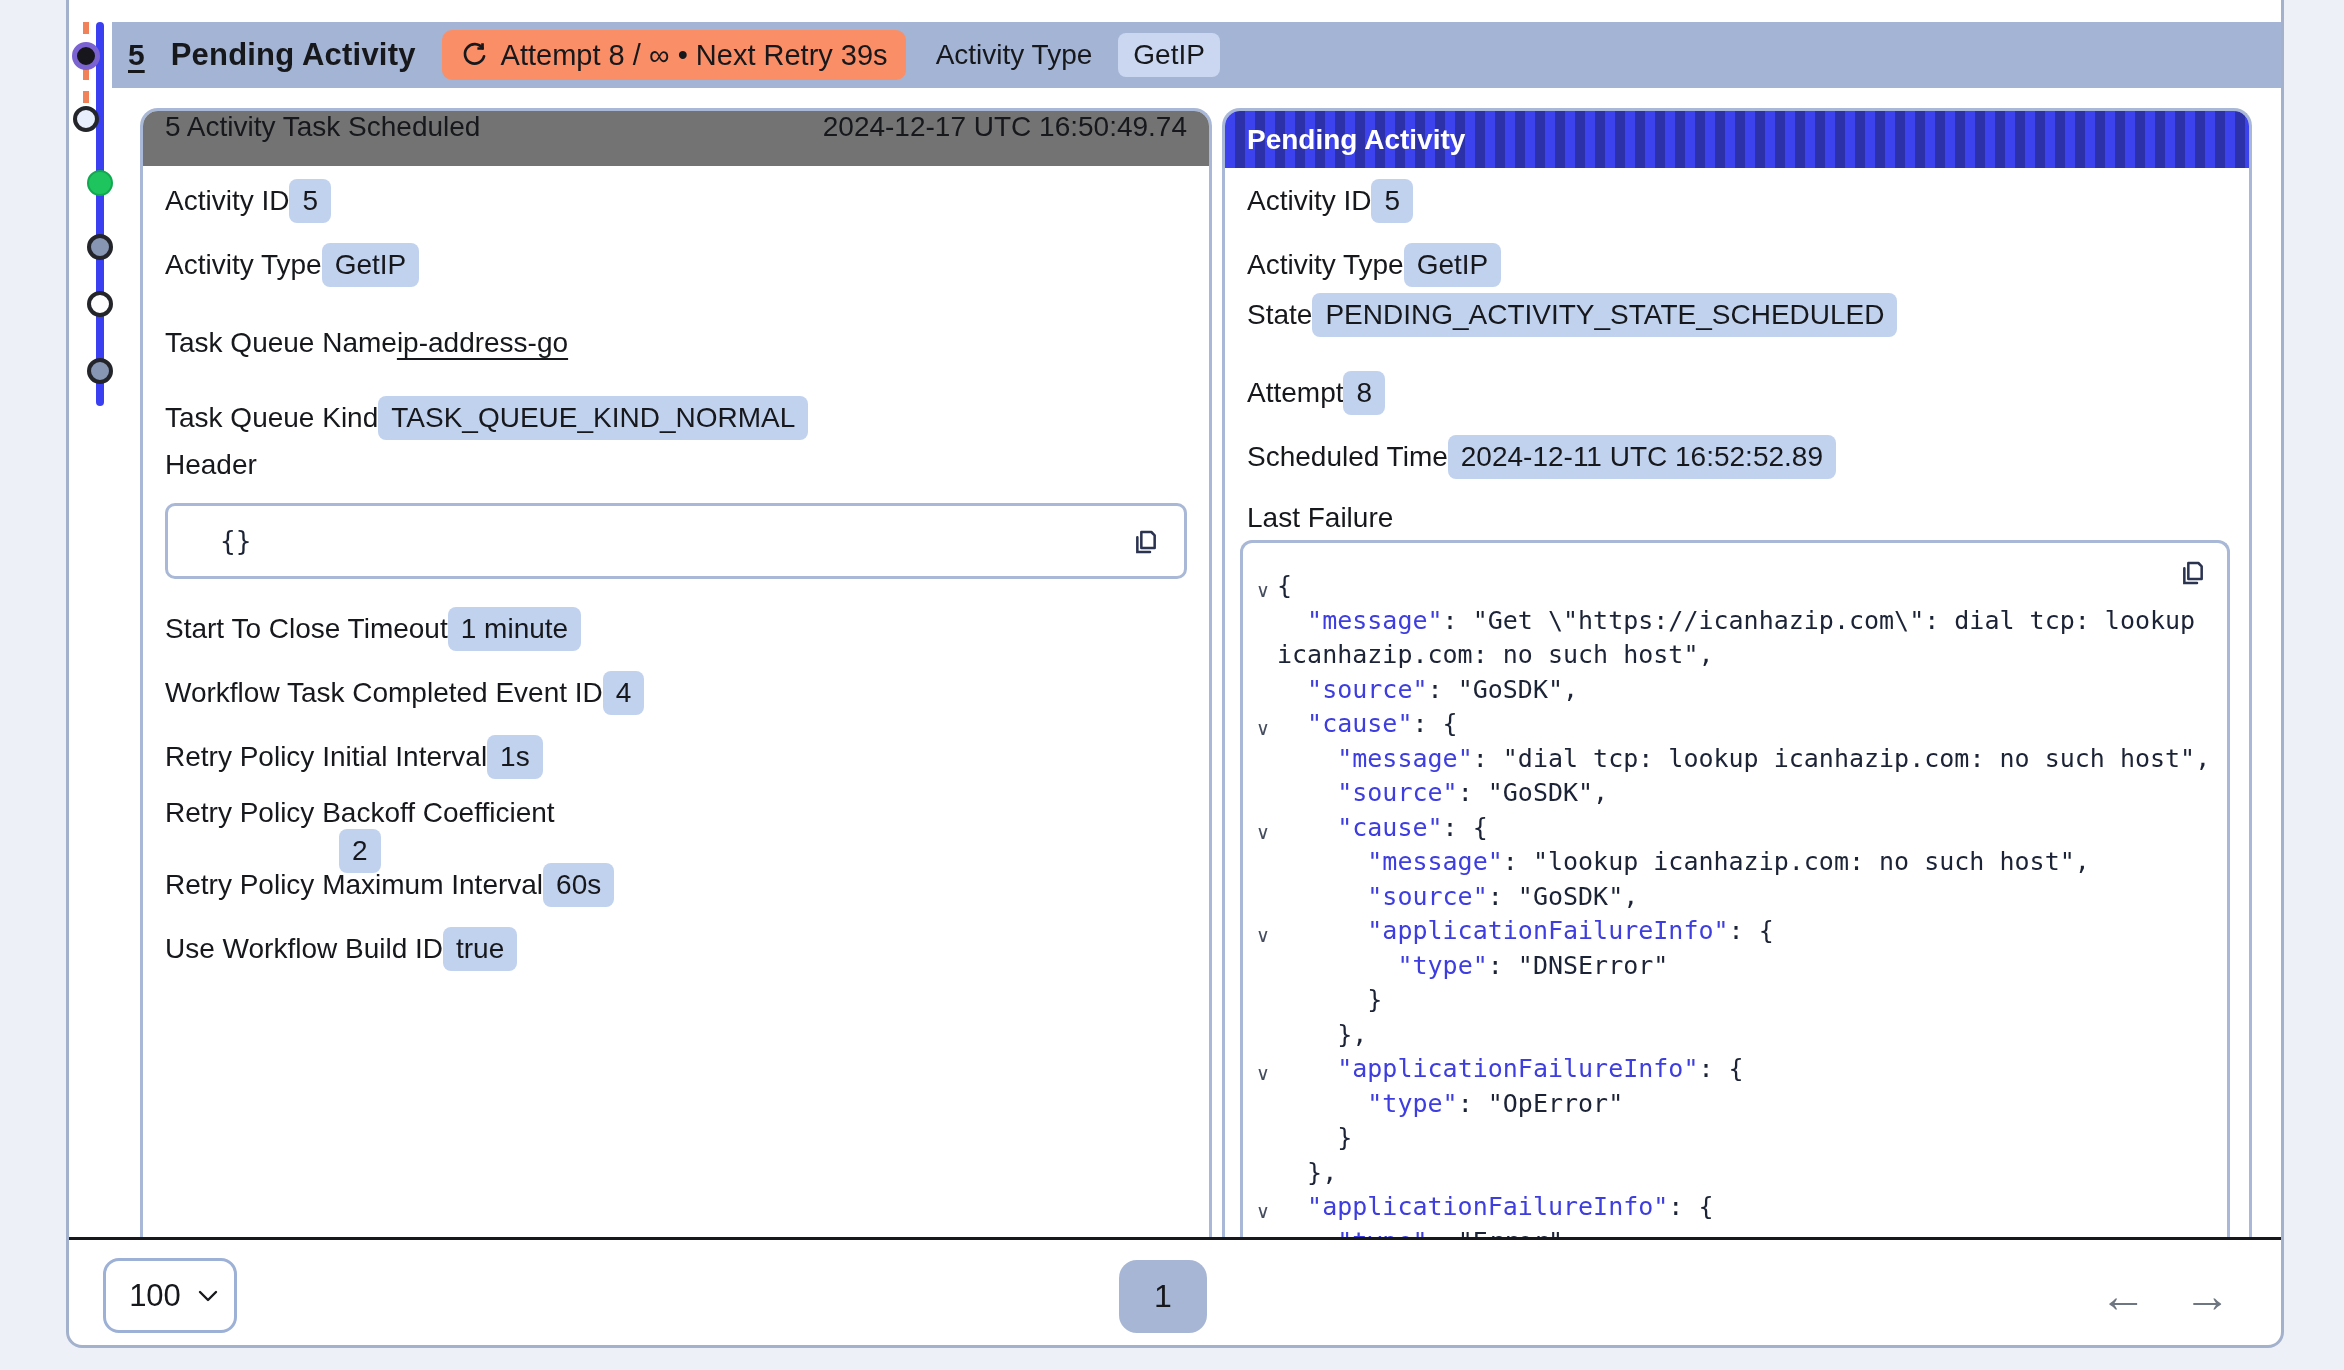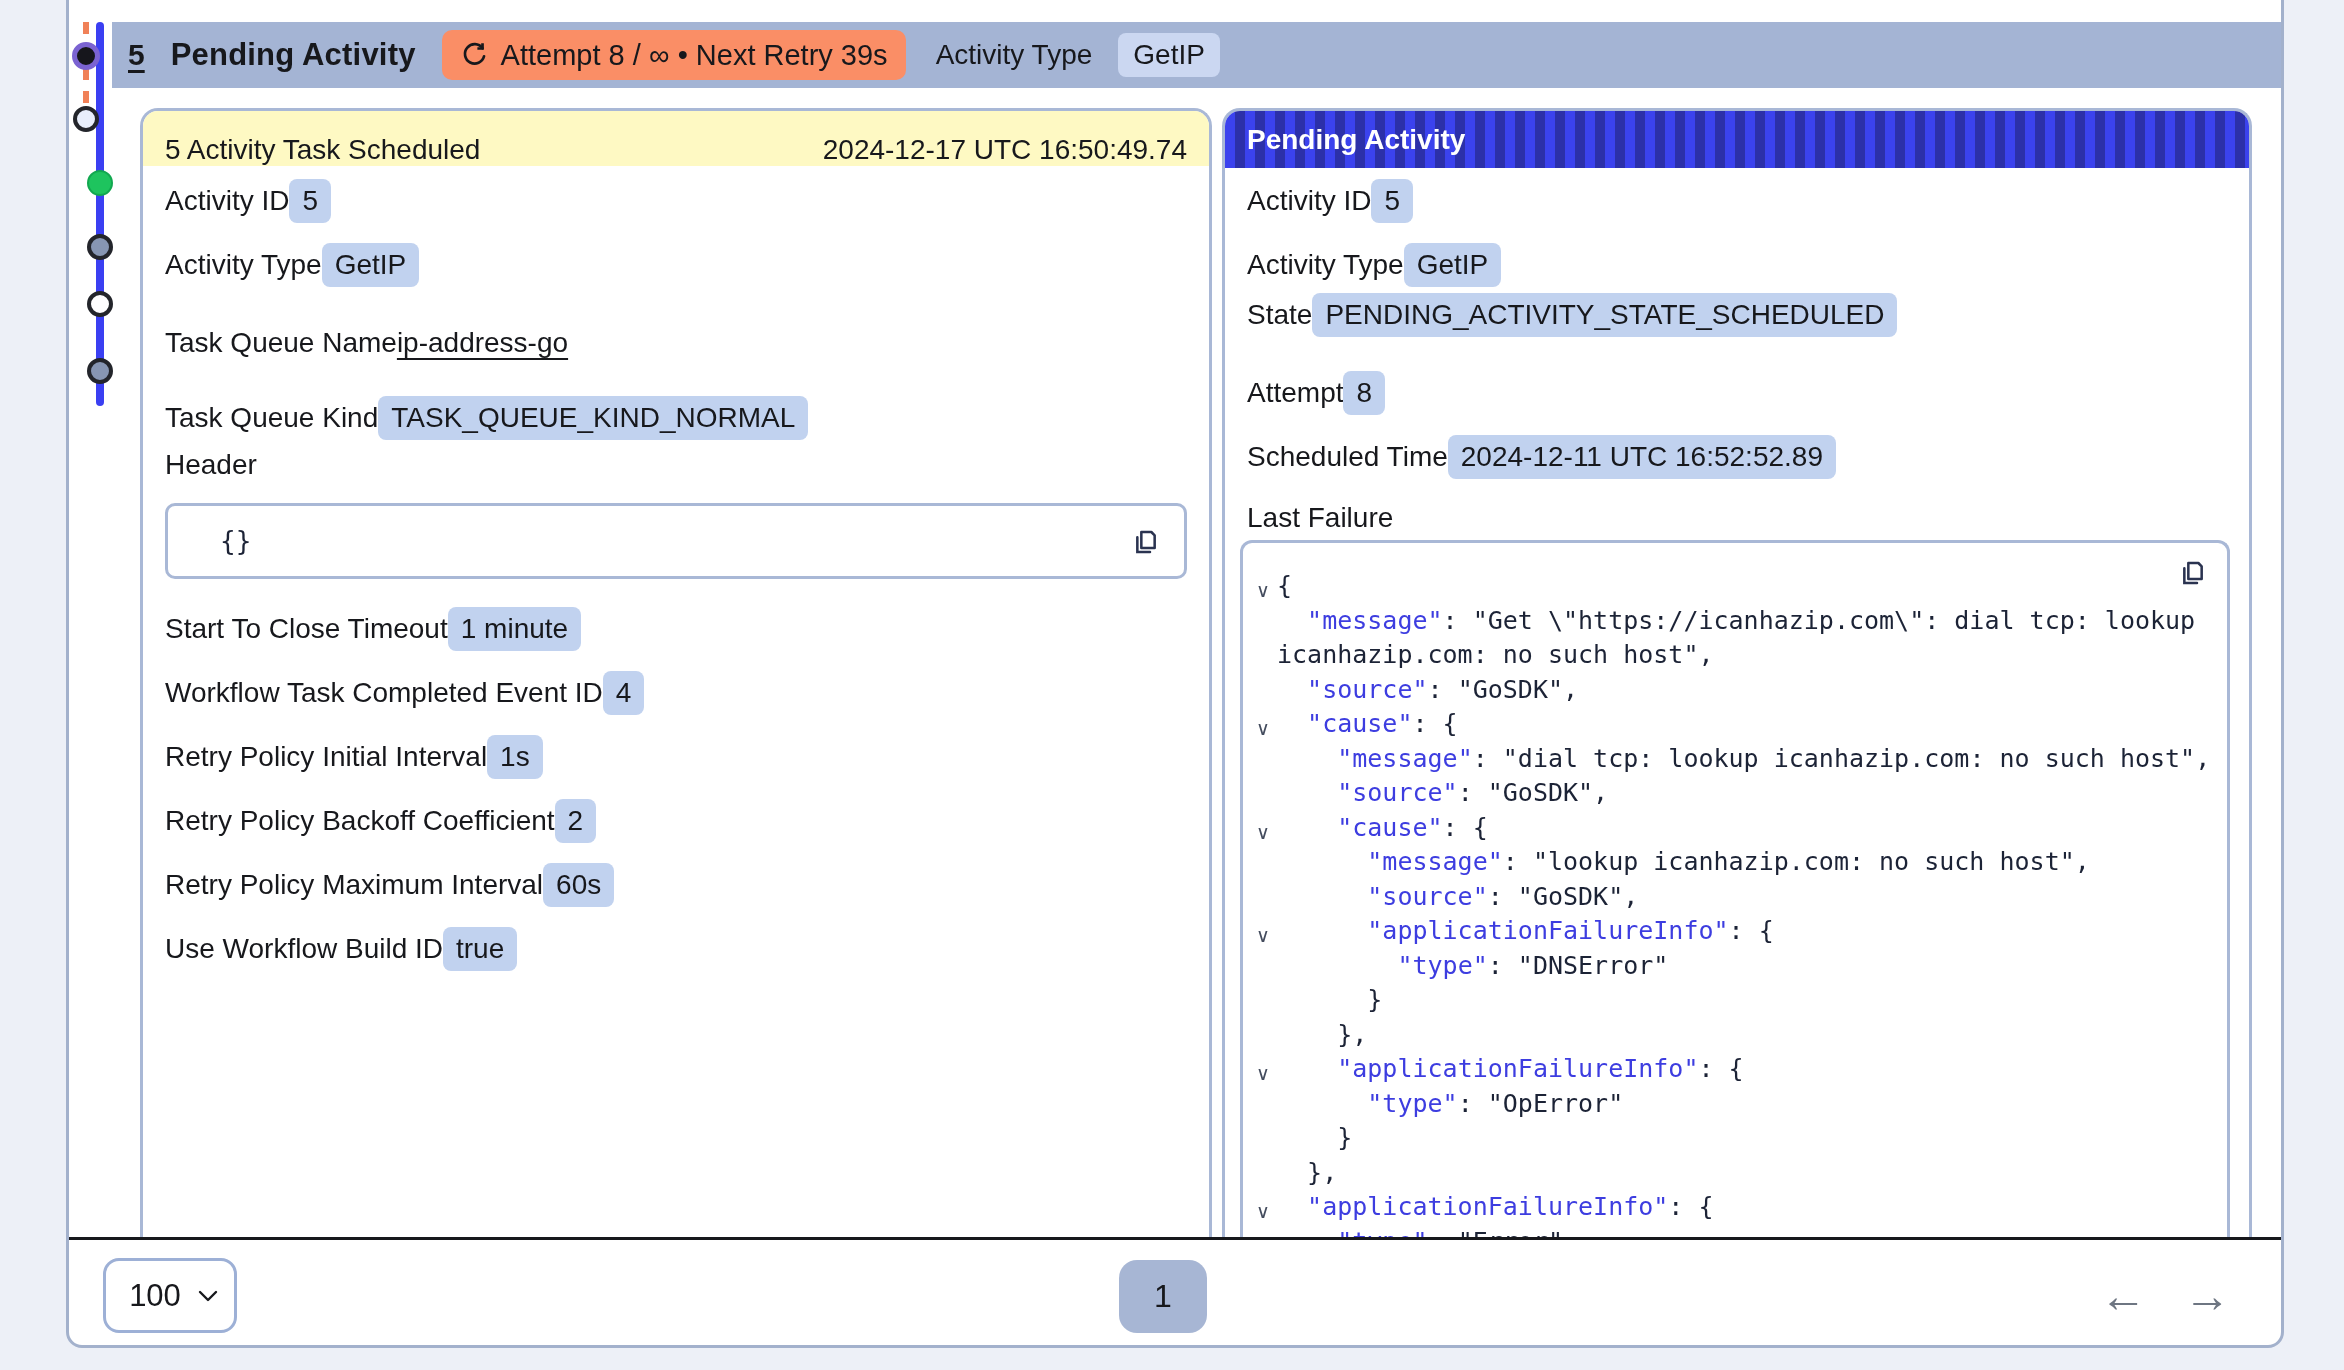--- a/index.html
+++ b/index.html
@@ -35,22 +35,22 @@
   .dot-open1{left:73px;top:106px;width:18px;height:18px;background:#e8eefb;border:4px solid #23252b;}
   .dot-green{left:87px;top:170px;width:22px;height:22px;background:#1ec45e;border:2px solid #12a850;}
   .dot-gray1{left:87px;top:234px;width:18px;height:18px;background:#8796b3;border:4px solid #23252b;}
   .dot-open2{left:87px;top:291px;width:18px;height:18px;background:#fdfdfe;border:4px solid #23252b;}
   .dot-gray2{left:87px;top:358px;width:18px;height:18px;background:#8796b3;border:4px solid #23252b;}
   
   .panel{position:absolute;top:108px;background:#fff;border:3px solid #a9b8d6;border-bottom:none;
     border-radius:18px 18px 0 0;box-sizing:border-box;overflow:hidden;}
   #left-panel{left:140px;width:1072px;height:1129px;}
   #right-panel{left:1222px;width:1030px;height:1129px;}
-  .left-header{height:55px;background:#fef9c3;display:flex;justify-content:space-between;
-    align-items:flex-end;padding:0 22px;font-size:28px;}
+  .left-header{height:55px;background:#737373;display:flex;justify-content:space-between;
+    align-items:flex-start;padding:0 22px;font-size:28px;}
   .right-header{height:57px;color:#fff;font-weight:700;font-size:28px;display:flex;align-items:center;
     padding:0 22px;background:repeating-linear-gradient(90deg,#3b42ee 0 10px,#2c30a9 10px 20px);}
   .row{position:absolute;left:22px;display:flex;align-items:center;font-size:28px;height:48px;}
   .row-badge{background:#c1d2ef;border-radius:8px;padding:6px 13px;white-space:nowrap;}
   .row-link{text-decoration:underline;text-underline-offset:6px;cursor:pointer;}
   .section-label{position:absolute;left:22px;top:330px;font-size:28px;height:48px;display:flex;align-items:center;}
   .header-box{position:absolute;left:22px;top:392px;width:1022px;height:76px;border:3px solid #a9b8d6;
     border-radius:10px;box-sizing:border-box;display:flex;align-items:center;}
   .header-box .payload{font-family:"DejaVu Sans Mono",monospace;font-size:26px;margin-left:52px;color:#1c2336;}
   .copy-btn{position:absolute;background:none;border:none;padding:0;cursor:pointer;line-height:0;}
@@ -148,21 +148,21 @@
         <span class="row-badge">1 minute</span>
       </div>
       <div class="row" style="top: 558px;">
         <span>Workflow Task Completed Event ID</span>
         <span class="row-badge">4</span>
       </div>
       <div class="row" style="top: 622px;">
         <span>Retry Policy Initial Interval</span>
         <span class="row-badge">1s</span>
       </div>
-      <div class="row" style="top: 686px;">
+      <div class="row" style="top: 686px; flex-direction: column;">
         <span>Retry Policy Backoff Coefficient</span>
         <span class="row-badge">2</span>
       </div>
       <div class="row" style="top: 750px;">
         <span>Retry Policy Maximum Interval</span>
         <span class="row-badge">60s</span>
       </div>
       <div class="row" style="top: 814px;">
         <span>Use Workflow Build ID</span>
         <span class="row-badge">true</span>

